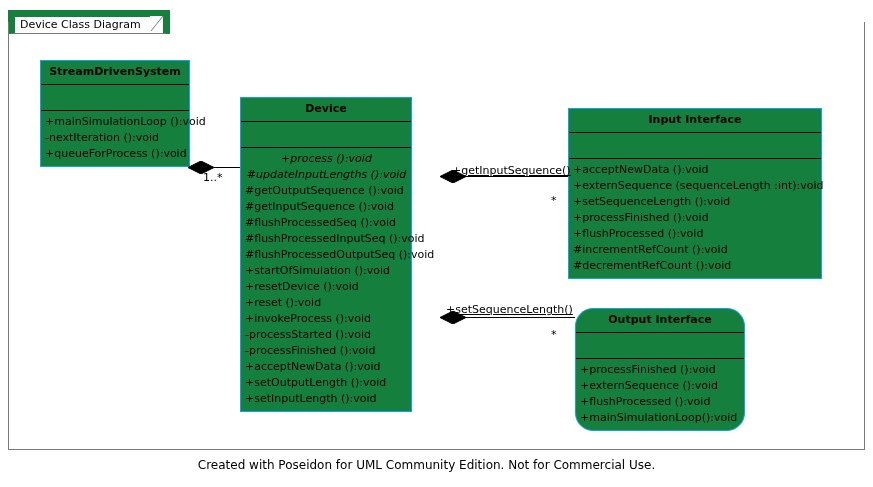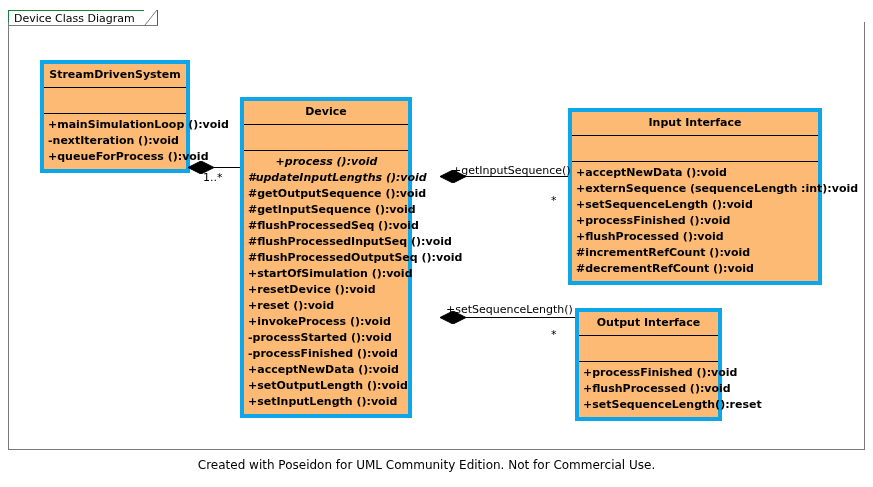--- a/index.html
+++ b/index.html
@@ -16,44 +16,44 @@
   
   .frame{
     position:absolute;
     left:8px;top:22px;width:857px;height:428px;
     border:1px solid #7a7a7a;
     border-top:none;
     box-sizing:border-box;
   }
   .frame-tab{
     position:absolute;
-    left:8px;top:10px;height:16px;
+    left:8px;top:10px;height:24px;
     box-sizing:border-box;
-    border:1px solid #15803d;
+    border:7px solid #15803d;
     border-bottom:1px solid #7a7a7a;
     background:#ffffff;
     padding:0 22px 8px 5px;
     font-size:11px;
     line-height:15px;
     white-space:nowrap;
     color:#000;
   }
   .frame-tab .corner{
     position:absolute;
     right:-1px;top:-1px;
     width:14px;height:16px;
     overflow:hidden;
   }
   .frame-tab .corner svg{display:block;}
 
   
   .cls{
     position:absolute;
-    background:#fdba74;
-    border:4px solid #0ea5e9;
+    background:#15803d;
+    border:1px solid #0ea5e9;
     box-sizing:border-box;
     z-index:5;
   }
   .cls-name{
     text-align:center;
     font-weight:bold;
     font-size:11px;
     line-height:14px;
     padding:4px 4px 5px 4px;
     border-bottom:1px solid #000;
@@ -65,21 +65,20 @@
     padding:2px 4px;
   }
   .cls-ops{
     padding:3px 0 4px 0;
   }
   .op{
     font-size:11px;
     line-height:16px;
     padding:0 3px 0 4px;
     white-space:nowrap;
-    font-weight:bold;
   }
   .op.abstract{font-style:italic;text-align:center;}
 
   
   .line{
     position:absolute;
     background:#000;
     z-index:1;
   }
   .hline{height:1px;}
@@ -91,20 +90,21 @@
   .diamond svg{display:block;}
 
   .assoc-label{
     position:absolute;
     font-size:11px;
     line-height:13px;
     white-space:nowrap;
     background:transparent;
     z-index:6;
     color:#000;
+    text-decoration:underline;
   }
   .mult{
     position:absolute;
     font-size:11px;
     line-height:13px;
     white-space:nowrap;
     z-index:6;
     color:#000;
   }
 
@@ -203,25 +203,26 @@
       <div class="op">+acceptNewData  ():void</div>
       <div class="op">+externSequence  (sequenceLength  :int):void</div>
       <div class="op">+setSequenceLength  ():void</div>
       <div class="op">+processFinished  ():void</div>
       <div class="op">+flushProcessed  ():void</div>
       <div class="op">#incrementRefCount  ():void</div>
       <div class="op">#decrementRefCount  ():void</div>
     </div>
   </div>
 
-  <div class="cls" style="left:575px;top:308px;width:147px;">
+  <div class="cls" style="left:575px;top:308px;width:170px;border-radius:18px;">
     <div class="cls-name">Output Interface</div>
     <div class="cls-attrs"></div>
     <div class="cls-ops">
       <div class="op">+processFinished  ():void</div>
+      <div class="op">+externSequence  ():void</div>
       <div class="op">+flushProcessed  ():void</div>
-      <div class="op">+setSequenceLength():reset</div>
+      <div class="op">+mainSimulationLoop():void</div>
     </div>
   </div>
 
   <div class="footer">Created with Poseidon for UML Community Edition. Not for Commercial Use.</div>
 
 </div>
 
 </body></html>

